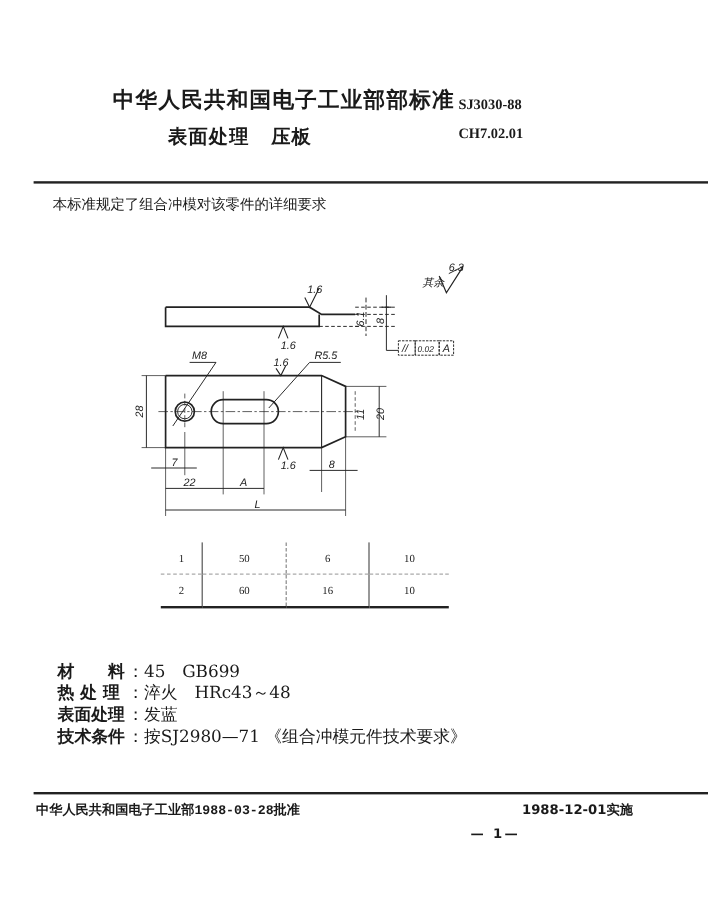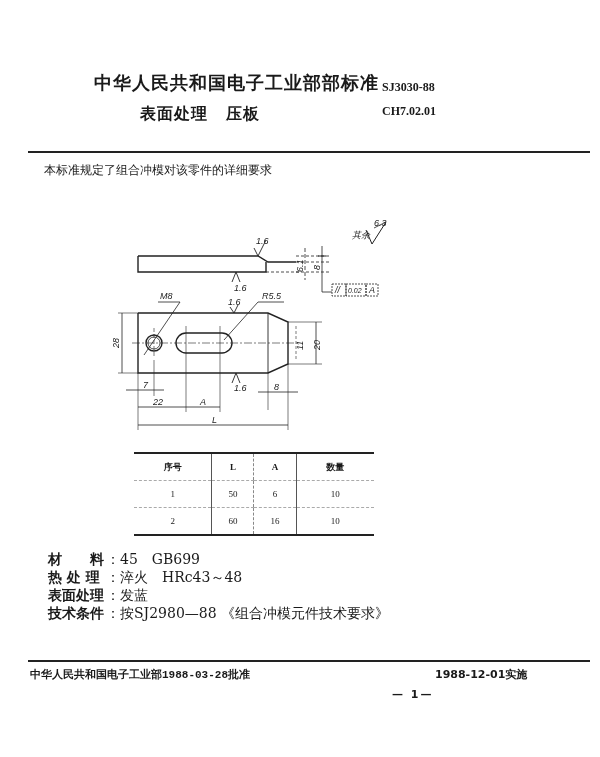--- a/index.html
+++ b/index.html
@@ -133,26 +133,20 @@
   <text x="0" y="0" class="dim" transform="translate(320,350) rotate(-90)">20</text>
   <text x="143" y="388" class="dim">7</text>
   <text x="153" y="405" class="dim">22</text>
   <text x="200" y="405" class="dim">A</text>
   <text x="274" y="390" class="dim">8</text>
   <text x="212" y="423" class="dim">L</text>
 </svg>
 
 <table class="tbl">
   <tbody>
-      <tr class="head">
-    <th>序号</th>
-    <th class="sep-l">L</th>
-    <th class="sep-ld">A</th>
-    <th class="sep-l">数量</th>
-  </tr>
   <tr class="row">
     <td>1</td>
     <td class="sep-l">50</td>
     <td class="sep-ld">6</td>
     <td class="sep-l">10</td>
   </tr>
   <tr class="last">
     <td>2</td>
     <td class="sep-l">60</td>
     <td class="sep-ld">16</td>
@@ -164,19 +158,19 @@
 <div class="abs spec" style="top:551px">
   <span class="k">材　　料</span><span>：</span><span class="v">45　GB699</span>
 </div>
 <div class="abs spec" style="top:569px">
   <span class="k">热 处 理</span><span>：</span><span class="v">淬火　HRc43～48</span>
 </div>
 <div class="abs spec" style="top:587px">
   <span class="k">表面处理</span><span>：</span><span class="v">发蓝</span>
 </div>
 <div class="abs spec" style="top:605px">
-  <span class="k">技术条件</span><span>：</span><span class="v">按SJ2980—88 《组合冲模元件技术要求》</span>
+  <span class="k">技术条件</span><span>：</span><span class="v">按SJ2980—71 《组合冲模元件技术要求》</span>
 </div>
 
 <div class="abs rule-bot"></div>
 <div class="abs approve">中华人民共和国电子工业部1988-03-28批准</div>
 <div class="abs impl">1988-12-01实施</div>
 <div class="abs pageno">— 1—</div>
 
 </body></html>

